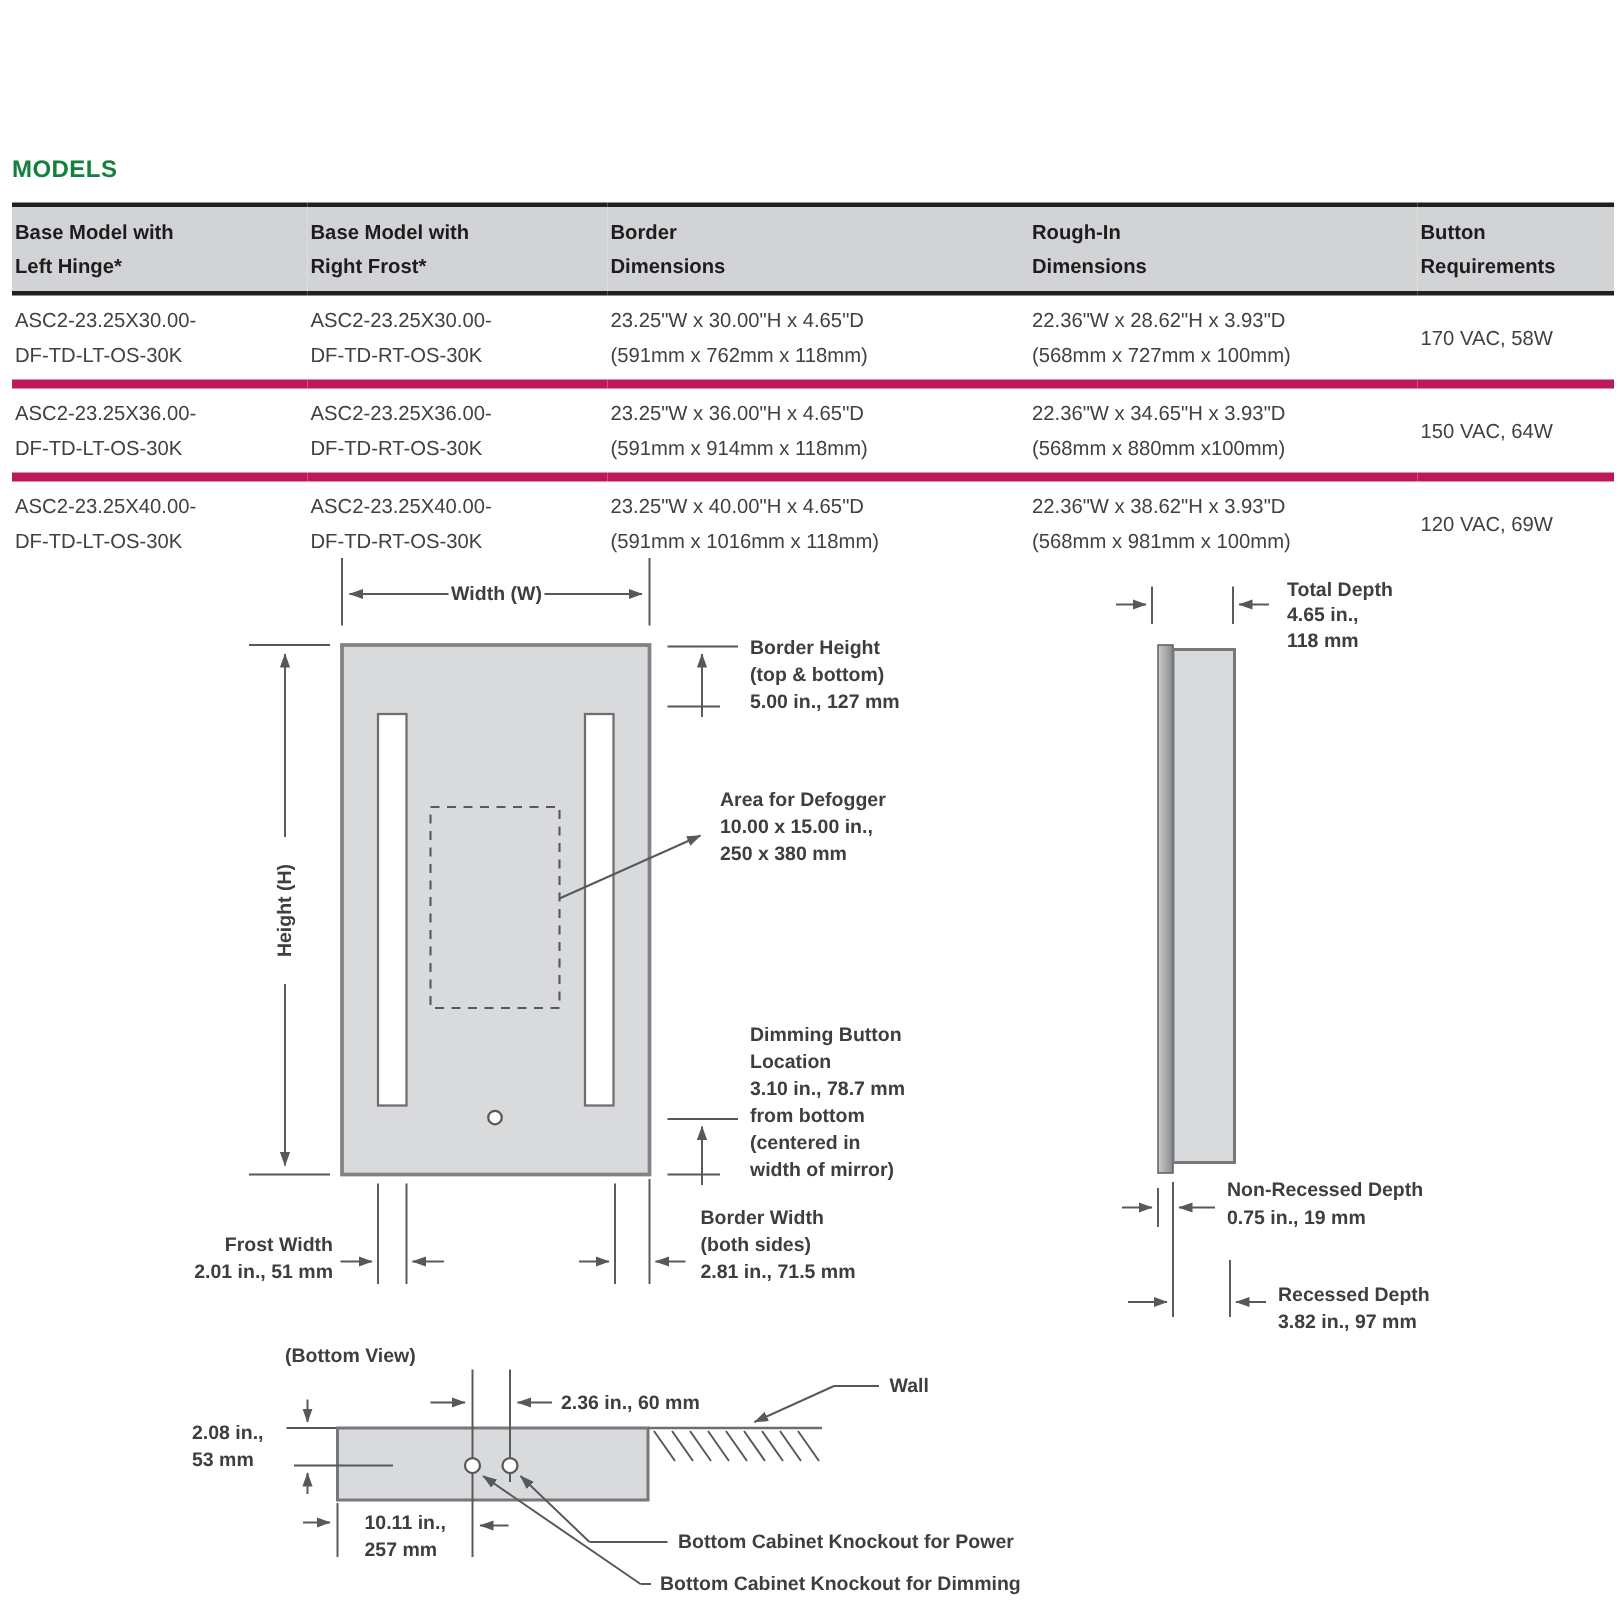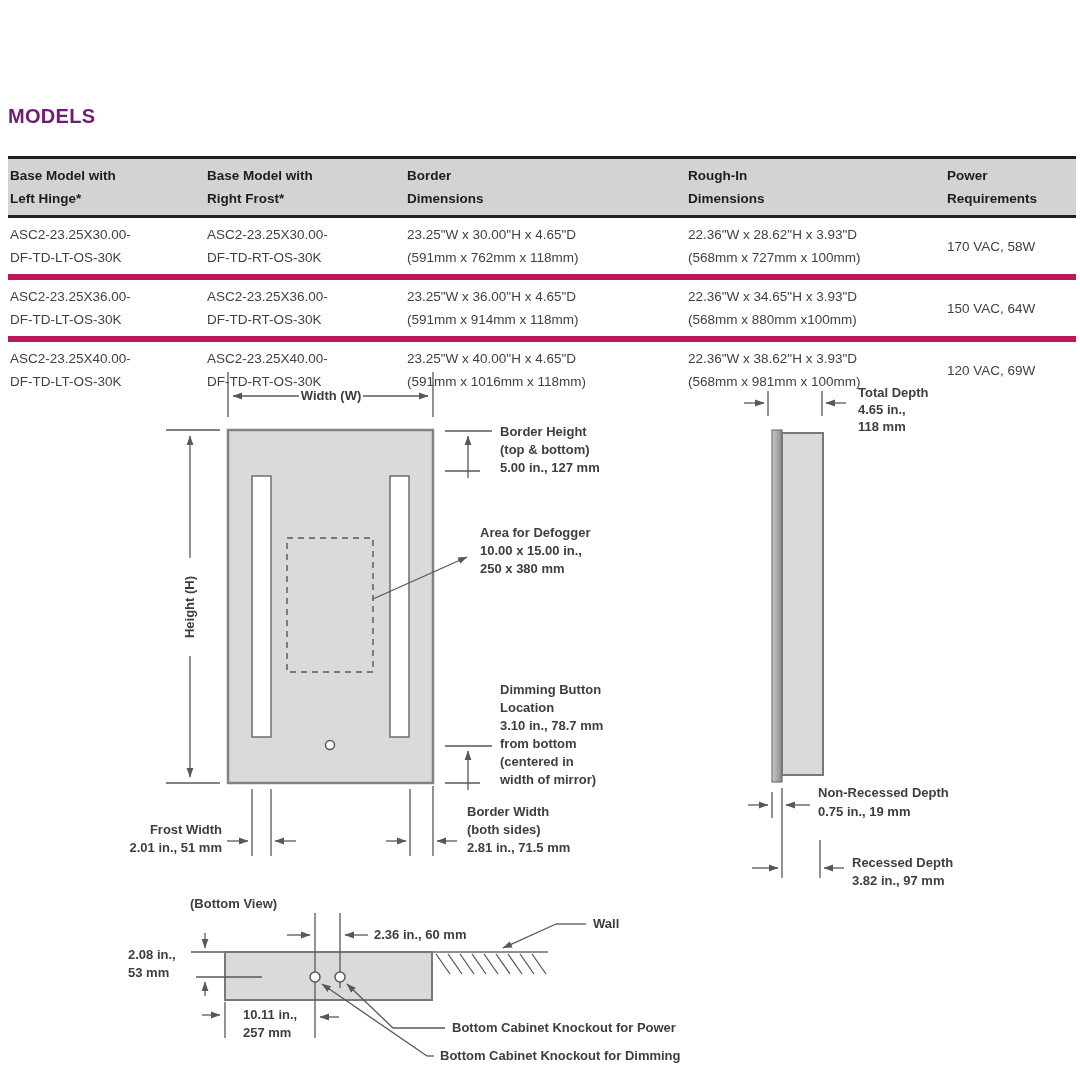--- a/index.html
+++ b/index.html
@@ -2,23 +2,23 @@
 <html><head>
 <meta charset="utf-8">
 <style>
   html,body { margin:0; padding:0; background:#ffffff; }
   .page {
     position:relative; width:1080px; height:1080px; overflow:hidden;
     background:#ffffff; font-family:"Liberation Sans", sans-serif;
   }
   .models-title {
     position:absolute; left:8px; top:105px;
-    font-size:20px; font-weight:bold; color:#701a75; letter-spacing:.3px;
+    font-size:16px; font-weight:bold; color:#15803d; letter-spacing:.3px;
   }
-  table.spec { position:absolute; left:8px; top:156px; width:1068px;
+  table.spec { position:absolute; left:8px; top:135px; width:1068px;
     border-collapse:collapse; table-layout:fixed; }
   table.spec col.c1 { width:197px; } table.spec col.c2 { width:200px; }
   table.spec col.c3 { width:281px; } table.spec col.c4 { width:259px; }
   table.spec col.c5 { width:131px; }
   table.spec thead tr { background:#d1d3d4; }
   table.spec thead tr { border-top:3px solid #231f20; border-bottom:3px solid #231f20; }
   table.spec tbody tr { border-bottom:6px solid #be185d; }
   table.spec tbody tr:last-child { border-bottom:none; }
   table.spec th, table.spec td {
     text-align:left; padding:5px 10px 5px 2px; font-size:13.5px; line-height:23px;
@@ -60,21 +60,21 @@
         </th>
         <th>
           <span class="l">Border</span>
           <span class="l">Dimensions</span>
         </th>
         <th>
           <span class="l">Rough-In</span>
           <span class="l">Dimensions</span>
         </th>
         <th>
-          <span class="l">Power</span>
+          <span class="l">Button</span>
           <span class="l">Requirements</span>
         </th>
       </tr>
     </thead>
     <tbody>
       <tr>
         <td>
           <span class="l">ASC2-23.25X30.00-</span>
           <span class="l">DF-TD-LT-OS-30K</span>
         </td>

